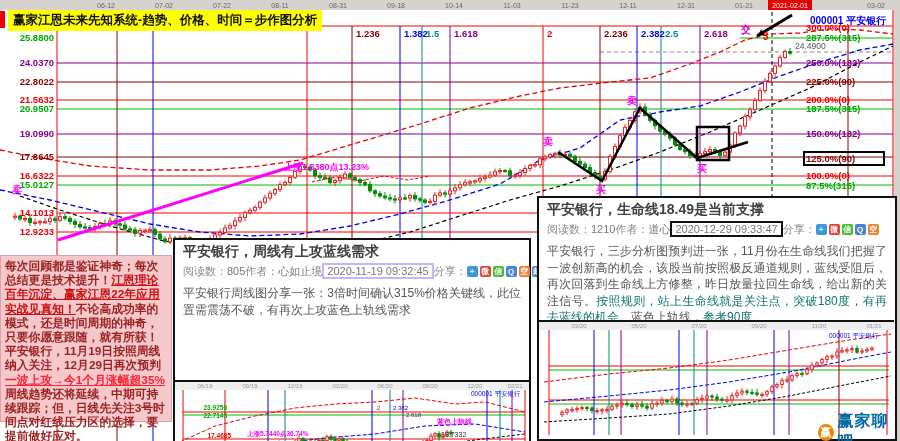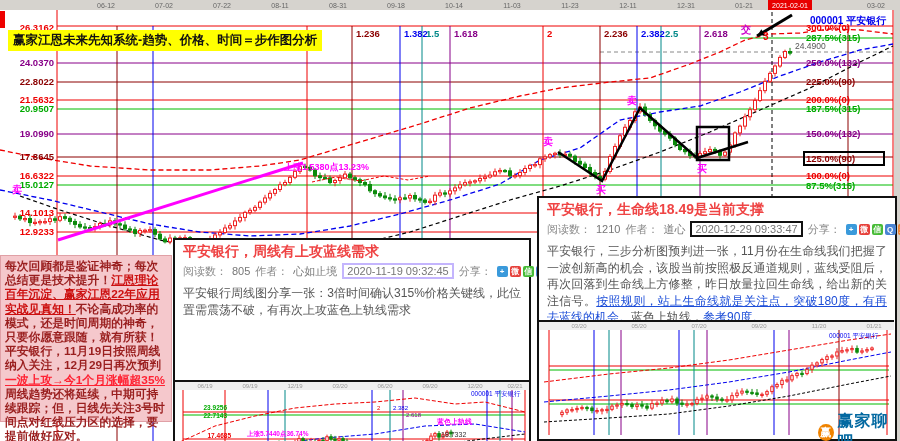--- a/index.html
+++ b/index.html
@@ -1,40 +1,40 @@
 <!DOCTYPE html>
 <html><head>
 <meta charset="utf-8">
 <style>
   html,body{margin:0;padding:0;background:#d6d3ce;}
   #root{position:relative;width:900px;height:441px;overflow:hidden;background:#fff;
         font-family:"Liberation Sans","DejaVu Sans",sans-serif;}
   svg text{font-family:"Liberation Sans","DejaVu Sans",sans-serif;}
   #main-svg{position:absolute;left:0;top:0;z-index:1;}
   .banner{position:absolute;left:8px;top:10px;z-index:9;background:#ffff00;color:#111;
-          font-size:12.5px;font-weight:bold;padding:2px 5px;letter-spacing:0;white-space:nowrap;margin-top:20px;}
+          font-size:12.5px;font-weight:bold;padding:2px 5px;letter-spacing:0;white-space:nowrap;}
   .red-mark{position:absolute;left:0;top:11px;width:5px;height:17px;background:#ee0000;z-index:9;}
   .left-panel{position:absolute;left:0;top:255px;width:172px;height:167px;background:#f5c8cc;
               border:1px solid #e0a0a6;box-sizing:border-box;z-index:6;padding:3px 4px;
               font-size:11.8px;font-weight:bold;line-height:14.2px;color:#9a1f1f;}
   .left-panel .u1{color:#cc1111;text-decoration:underline;}
   .left-panel .u2{color:#ff2233;text-decoration:underline;}
   .popup{position:absolute;background:#fff;border:2px solid #111;box-sizing:border-box;z-index:7;}
   #popup-week{left:173px;top:238px;width:358px;height:254px;}
   #popup-day{left:537px;top:196px;width:360px;height:245px;}
-  .popup h3{margin:3px 8px 2px 8px;font-size:14px;color:#ef4444;font-weight:bold;white-space:nowrap;}
-  .meta{display:flex;align-items:center;gap:5px;margin:1px 8px;font-size:11px;color:#8a8a8a;white-space:nowrap;}
+  .popup h3{margin:3px 8px 2px 8px;font-size:14px;color:#404040;font-weight:bold;white-space:nowrap;}
+  .meta{display:flex;align-items:center;margin:1px 8px;font-size:11px;color:#8a8a8a;white-space:nowrap;}
   .meta .num{color:#777;}
   .datebox{border:2px solid #c4b5fd;color:#777;padding:0 3px;font-size:11px;}
   #popup-day .datebox{border-color:#111;}
   .share-icons{display:flex;gap:2px;}
   .share-icons span{width:11px;height:11px;border-radius:2px;display:inline-block;color:#fff;
                     font-size:8px;line-height:11px;text-align:center;font-weight:bold;}
   .pbody{margin:6px 8px 4px 8px;font-size:12px;color:#555;line-height:16.5px;text-align:justify;}
-  .pbody .u{text-decoration:underline;color:#1d4ed8;}
+  .pbody .u{color:#0f766e;}
   .mini-wrap{position:absolute;left:0;bottom:0;border-top:2px solid #111;background:#fff;}
   .watermark{position:absolute;left:818px;top:411px;z-index:9;display:flex;align-items:center;gap:4px;}
   .watermark .logo{width:17px;height:17px;border-radius:50%;background:#f08300;color:#fff;
                    font-size:11px;font-weight:bold;text-align:center;line-height:17px;}
   .watermark .wm-text{color:#0369a1;font-size:16px;font-weight:bold;letter-spacing:1px;}
 </style>
 </head>
 <body>
 
 <div id="root">

